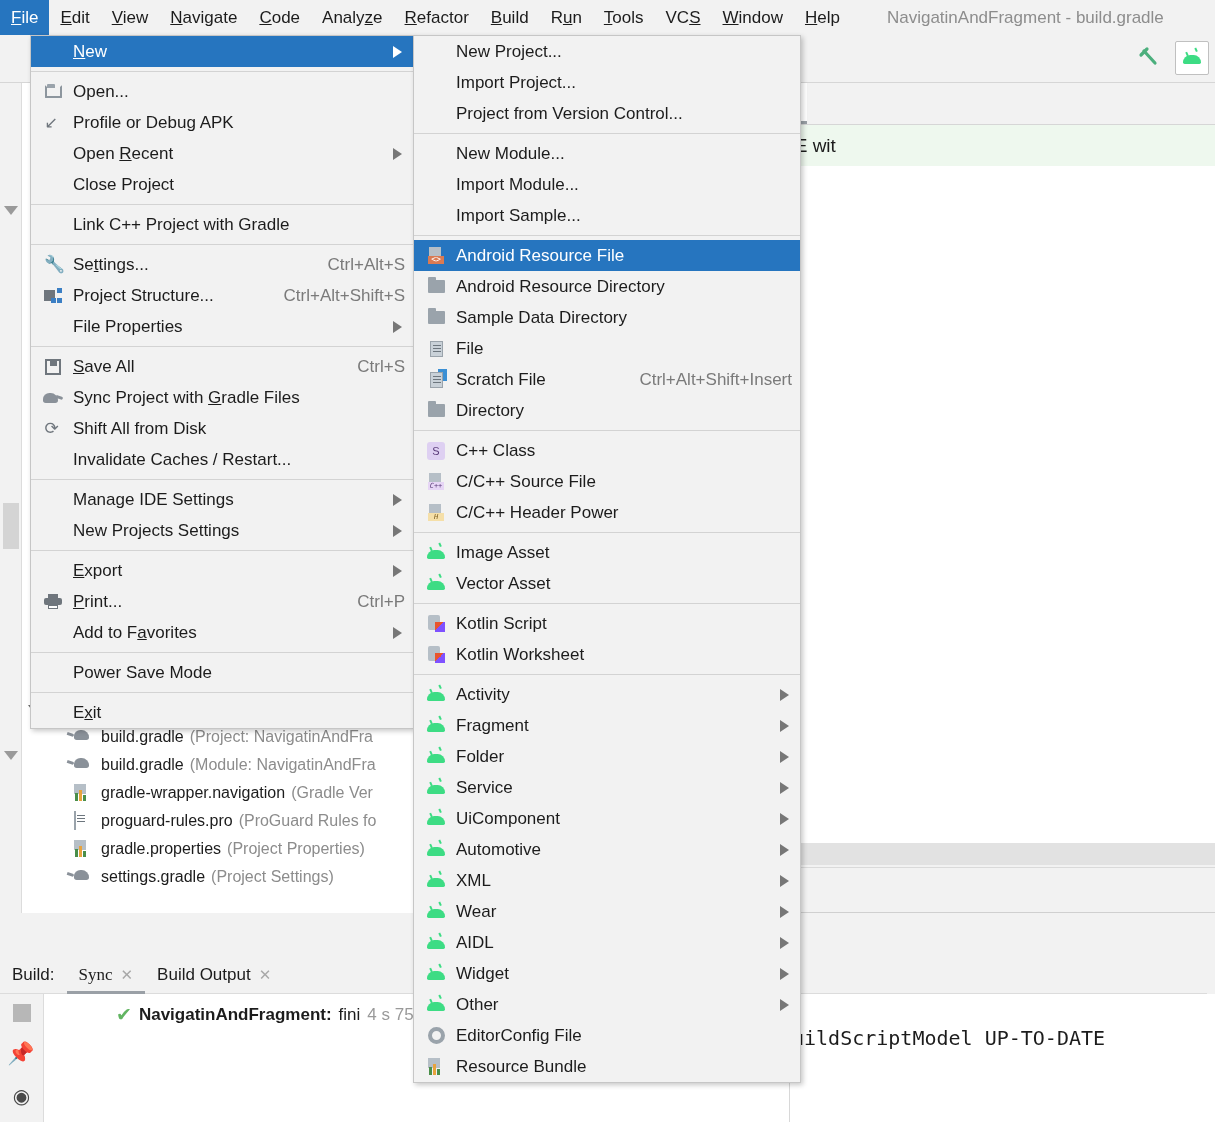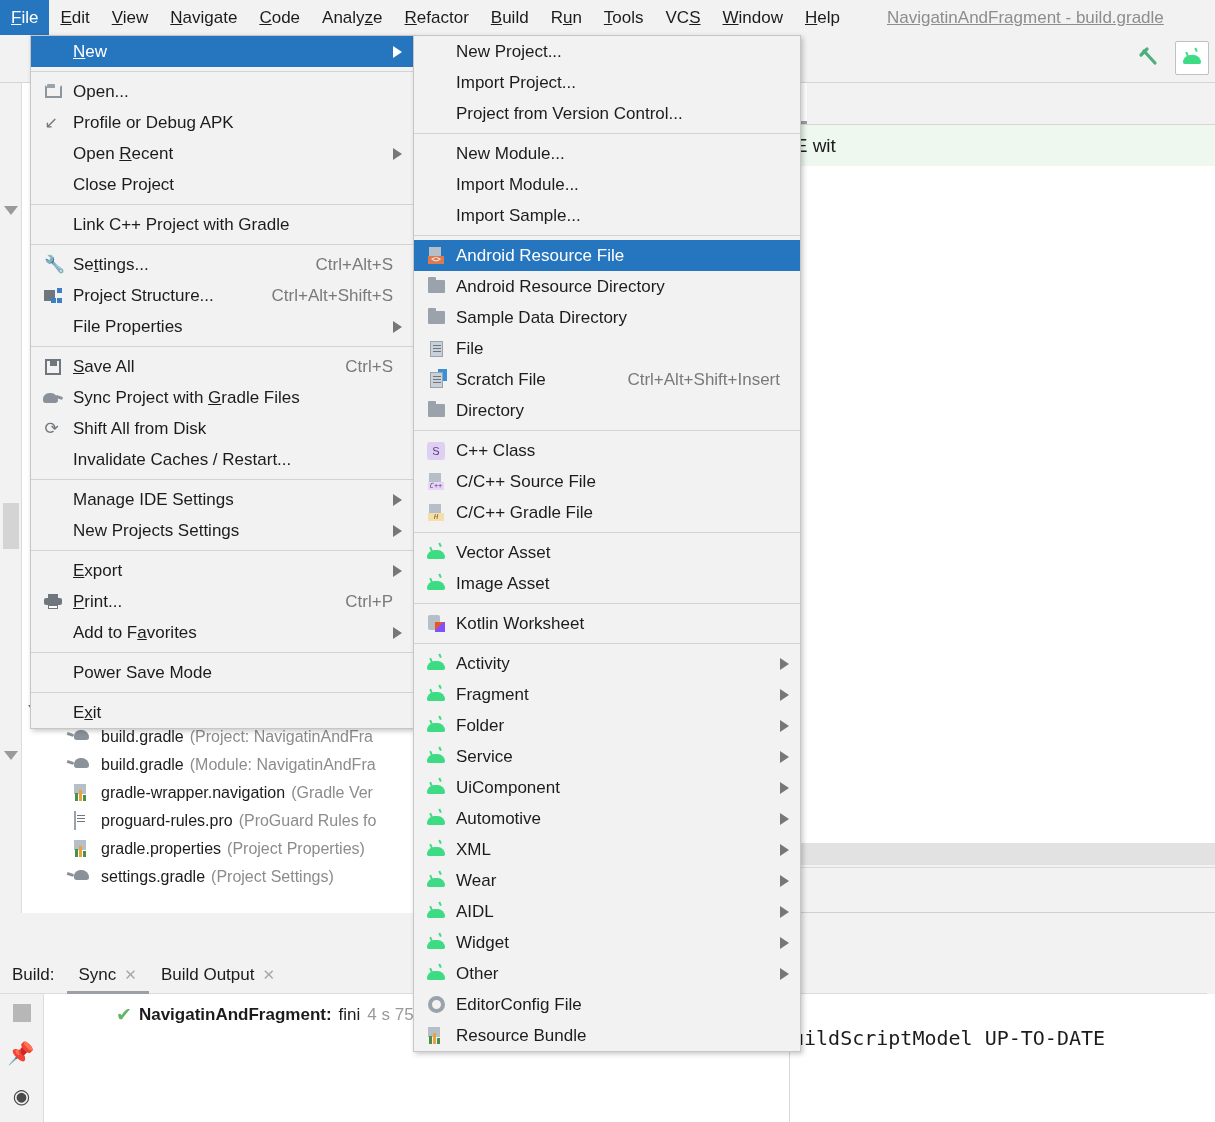--- a/index.html
+++ b/index.html
@@ -18,21 +18,21 @@
     position: absolute; top: 0; left: 0; width: 1215px; height: 35px;
     background: #f2f2f2; display: flex; align-items: center;
     font-size: 17px;
   }
   .menubar .mi {
     padding: 0 11px; height: 35px; line-height: 35px; white-space: nowrap;
   }
   .menubar .mi.active { background: #2675bf; color: #ffffff; }
   .menubar .mnem { text-decoration: underline; }
   .win-title {
-    margin-left: 36px; color: #8d8d8d; font-size: 17px; white-space: nowrap; text-decoration: underline;
+    margin-left: 36px; color: #8d8d8d; font-size: 17px; white-space: nowrap;
   }
 
   
   .toolbar-row {
     position: absolute; top: 35px; left: 0; width: 1215px; height: 48px;
     background: #f2f2f2; border-bottom: 1px solid #d6d6d6;
   }
   .toolbar-icons {
     position: absolute; right: 6px; top: 6px; display: flex; align-items: center; gap: 8px;
   }
@@ -111,21 +111,21 @@
     background: #f2f2f2;
   }
   .build-head {
     height: 38px; display: flex; align-items: center; font-size: 17px;
     border-bottom: 1px solid #dcdcdc; background: #f2f2f2;
   }
   .build-head .lbl { padding: 0 12px; color: #1c1c1c; }
   .bt {
     height: 38px; display: flex; align-items: center; gap: 8px; padding: 0 12px;
   }
-  .bt.sel { box-shadow: inset 0 -3px 0 #9aa0a6; }
+  .bt.sel { box-shadow: inset 0 -3px 0 #9aa0a6; font-family: Liberation Serif, serif; }
   .bt .x { color: #a8a8a8; font-size: 15px; }
   .build-body { position: absolute; left: 0; top: 38px; width: 1215px; height: 171px; display: flex; }
   .build-gutter {
     width: 44px; background: #f2f2f2; display: flex; flex-direction: column;
     align-items: center; padding-top: 10px; gap: 22px; border-right: 1px solid #dcdcdc;
   }
   .build-tree { width: 745px; background: #ffffff; font-size: 17px; padding-top: 9px; }
   .build-tree .row { display: flex; align-items: center; gap: 7px; padding-left: 72px; white-space: nowrap; }
   .build-out { flex: 1; background: #ffffff; border-left: 1px solid #d8d8d8; position: relative;
      font-family: "DejaVu Sans Mono", monospace; font-size: 20px; padding-top: 32px; padding-left: 2px; white-space: nowrap; overflow:hidden;}
@@ -133,21 +133,21 @@
 
   
   .menu {
     position: absolute; background: #f2f2f2; border: 1px solid #c6c6c6;
     box-shadow: 2px 2px 5px rgba(0,0,0,.22); font-size: 17px; z-index: 50;
   }
   #file-menu { left: 30px; top: 35px; width: 384px; }
   #new-menu  { left: 413px; top: 35px; width: 388px; }
   .mrow {
     position: relative; height: 31px; display: flex; align-items: center;
-    padding-left: 42px; padding-right: 20px; white-space: nowrap; color: #1c1c1c;
+    padding-left: 42px; padding-right: 8px; white-space: nowrap; color: #1c1c1c;
   }
   .mrow.hi { background: #2675bf; color: #ffffff; }
   .mrow .ico { position: absolute; left: 12px; top: 50%; transform: translateY(-50%);
                width: 20px; height: 20px; display:flex; align-items:center; justify-content:center;}
   .mrow .accel { margin-left: auto; color: #7a7a7a; padding-left: 28px; }
   .mrow .arrow {
     position: absolute; right: 11px; top: 50%; transform: translateY(-50%);
     width: 0; height: 0; border-top: 6px solid transparent; border-bottom: 6px solid transparent;
     border-left: 9px solid #777;
   }
@@ -558,36 +558,45 @@
         </span>
         <span>C/C++ Source File</span>
       </div>
       <div class="mrow">
         <span class="ico">
           <span class="cpp-ico h">
             <i class="pg"></i>
             <i class="tag">H</i>
           </span>
         </span>
-        <span>C/C++ Gradle File</span>
-      </div>
-      <div class="msep"></div>
+        <span>C/C++ Header Power</span>
+      </div>
+      <div class="msep"></div>
+      <div class="mrow">
+        <span class="ico">
+          <span class="android-ico"></span>
+        </span>
+        <span>Image Asset</span>
+      </div>
       <div class="mrow">
         <span class="ico">
           <span class="android-ico"></span>
         </span>
         <span>Vector Asset</span>
       </div>
-      <div class="mrow">
-        <span class="ico">
-          <span class="android-ico"></span>
-        </span>
-        <span>Image Asset</span>
-      </div>
-      <div class="msep"></div>
+      <div class="msep"></div>
+      <div class="mrow">
+        <span class="ico">
+          <span class="kt-ico">
+            <i class="pg"></i>
+            <i class="k"></i>
+          </span>
+        </span>
+        <span>Kotlin Script</span>
+      </div>
       <div class="mrow">
         <span class="ico">
           <span class="kt-ico">
             <i class="pg"></i>
             <i class="k"></i>
           </span>
         </span>
         <span>Kotlin Worksheet</span>
       </div>
       <div class="msep"></div>

